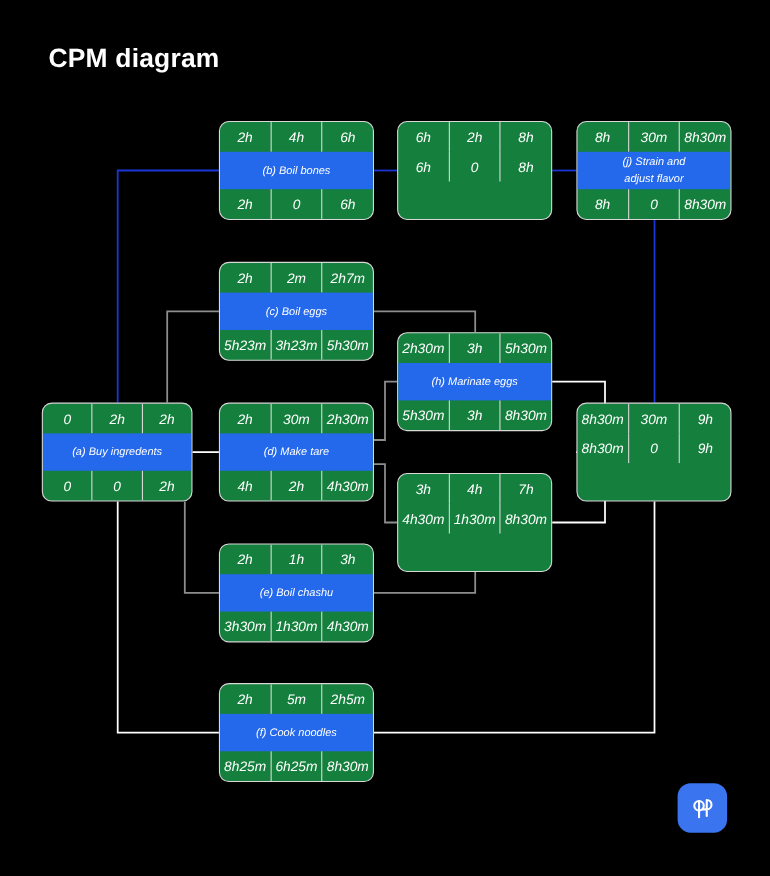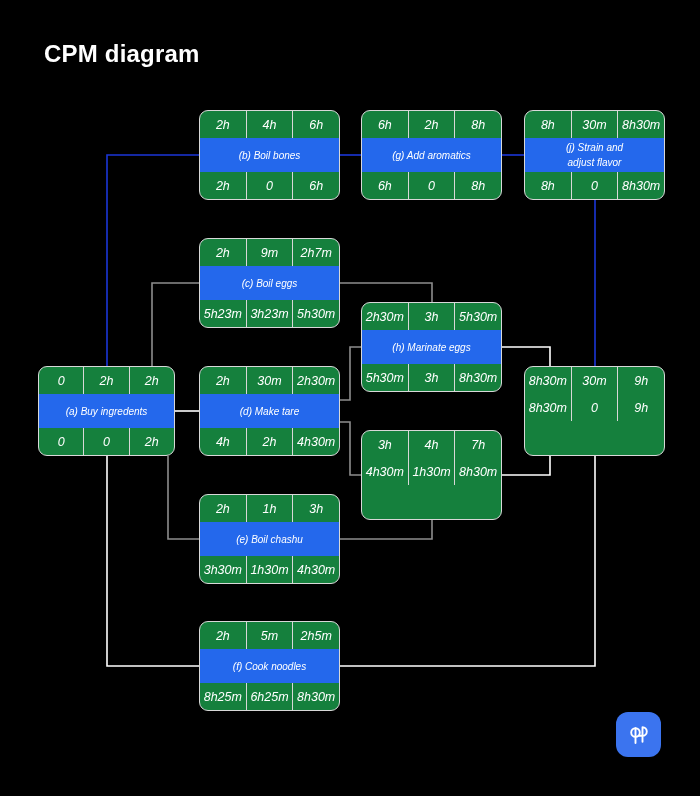--- a/index.html
+++ b/index.html
@@ -136,21 +136,20 @@
           <div class="cell">0</div>
           <div class="cell">6h</div>
         </div>
       </div>
       <div class="node" style="left: 361px; top: 110px; width: 141px; height: 90px;">
         <div class="node-row">
           <div class="cell">6h</div>
           <div class="cell">2h</div>
           <div class="cell">8h</div>
         </div>
-        <div class="node-label">(g) Add aromatics</div>
         <div class="node-row">
           <div class="cell">6h</div>
           <div class="cell">0</div>
           <div class="cell">8h</div>
         </div>
       </div>
       <div class="node" style="left: 524px; top: 110px; width: 141px; height: 90px;">
         <div class="node-row">
           <div class="cell">8h</div>
           <div class="cell">30m</div>
@@ -160,21 +159,21 @@
 adjust flavor</div>
         <div class="node-row">
           <div class="cell">8h</div>
           <div class="cell">0</div>
           <div class="cell">8h30m</div>
         </div>
       </div>
       <div class="node" style="left: 199px; top: 238px; width: 141px; height: 90px;">
         <div class="node-row">
           <div class="cell">2h</div>
-          <div class="cell">9m</div>
+          <div class="cell">2m</div>
           <div class="cell">2h7m</div>
         </div>
         <div class="node-label">(c) Boil eggs</div>
         <div class="node-row">
           <div class="cell">5h23m</div>
           <div class="cell">3h23m</div>
           <div class="cell">5h30m</div>
         </div>
       </div>
       <div class="node" style="left: 361px; top: 302px; width: 141px; height: 90px;">

